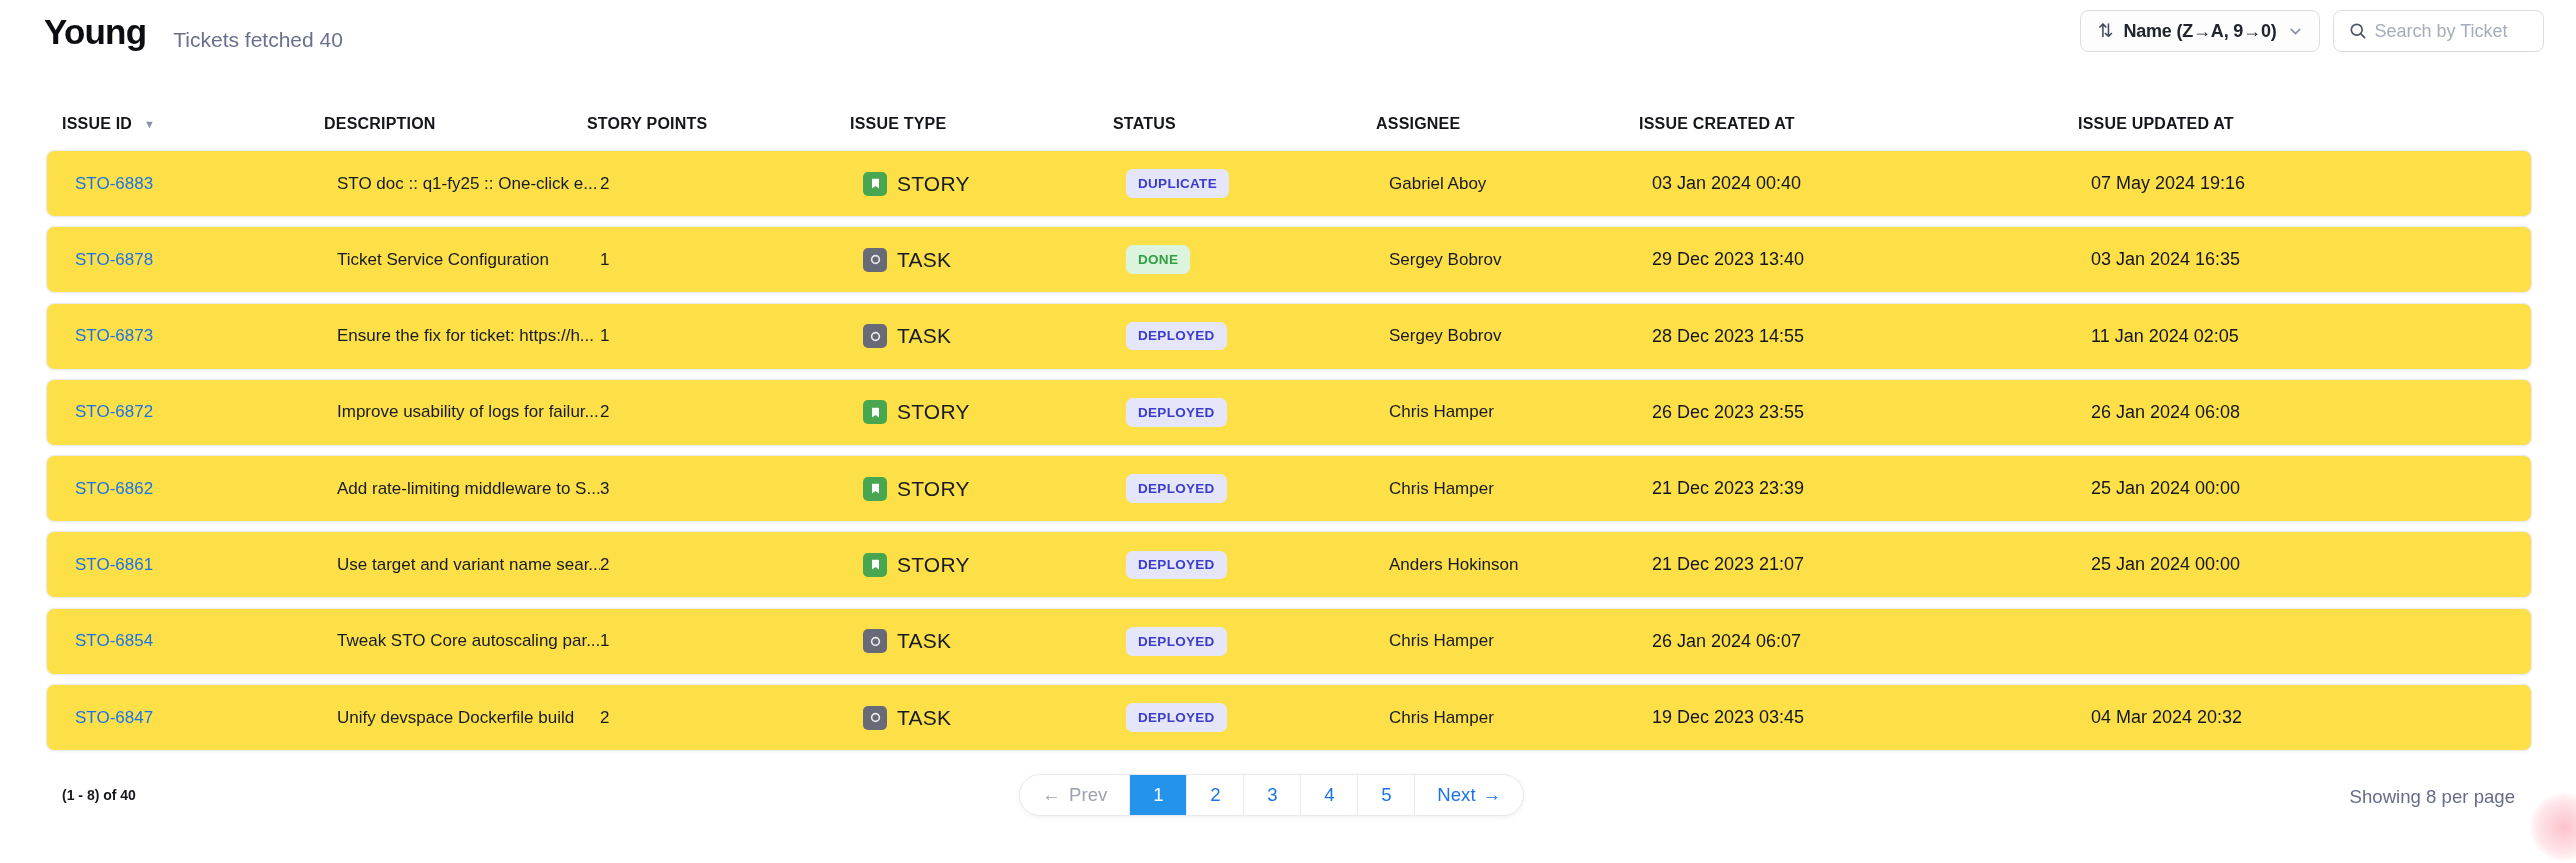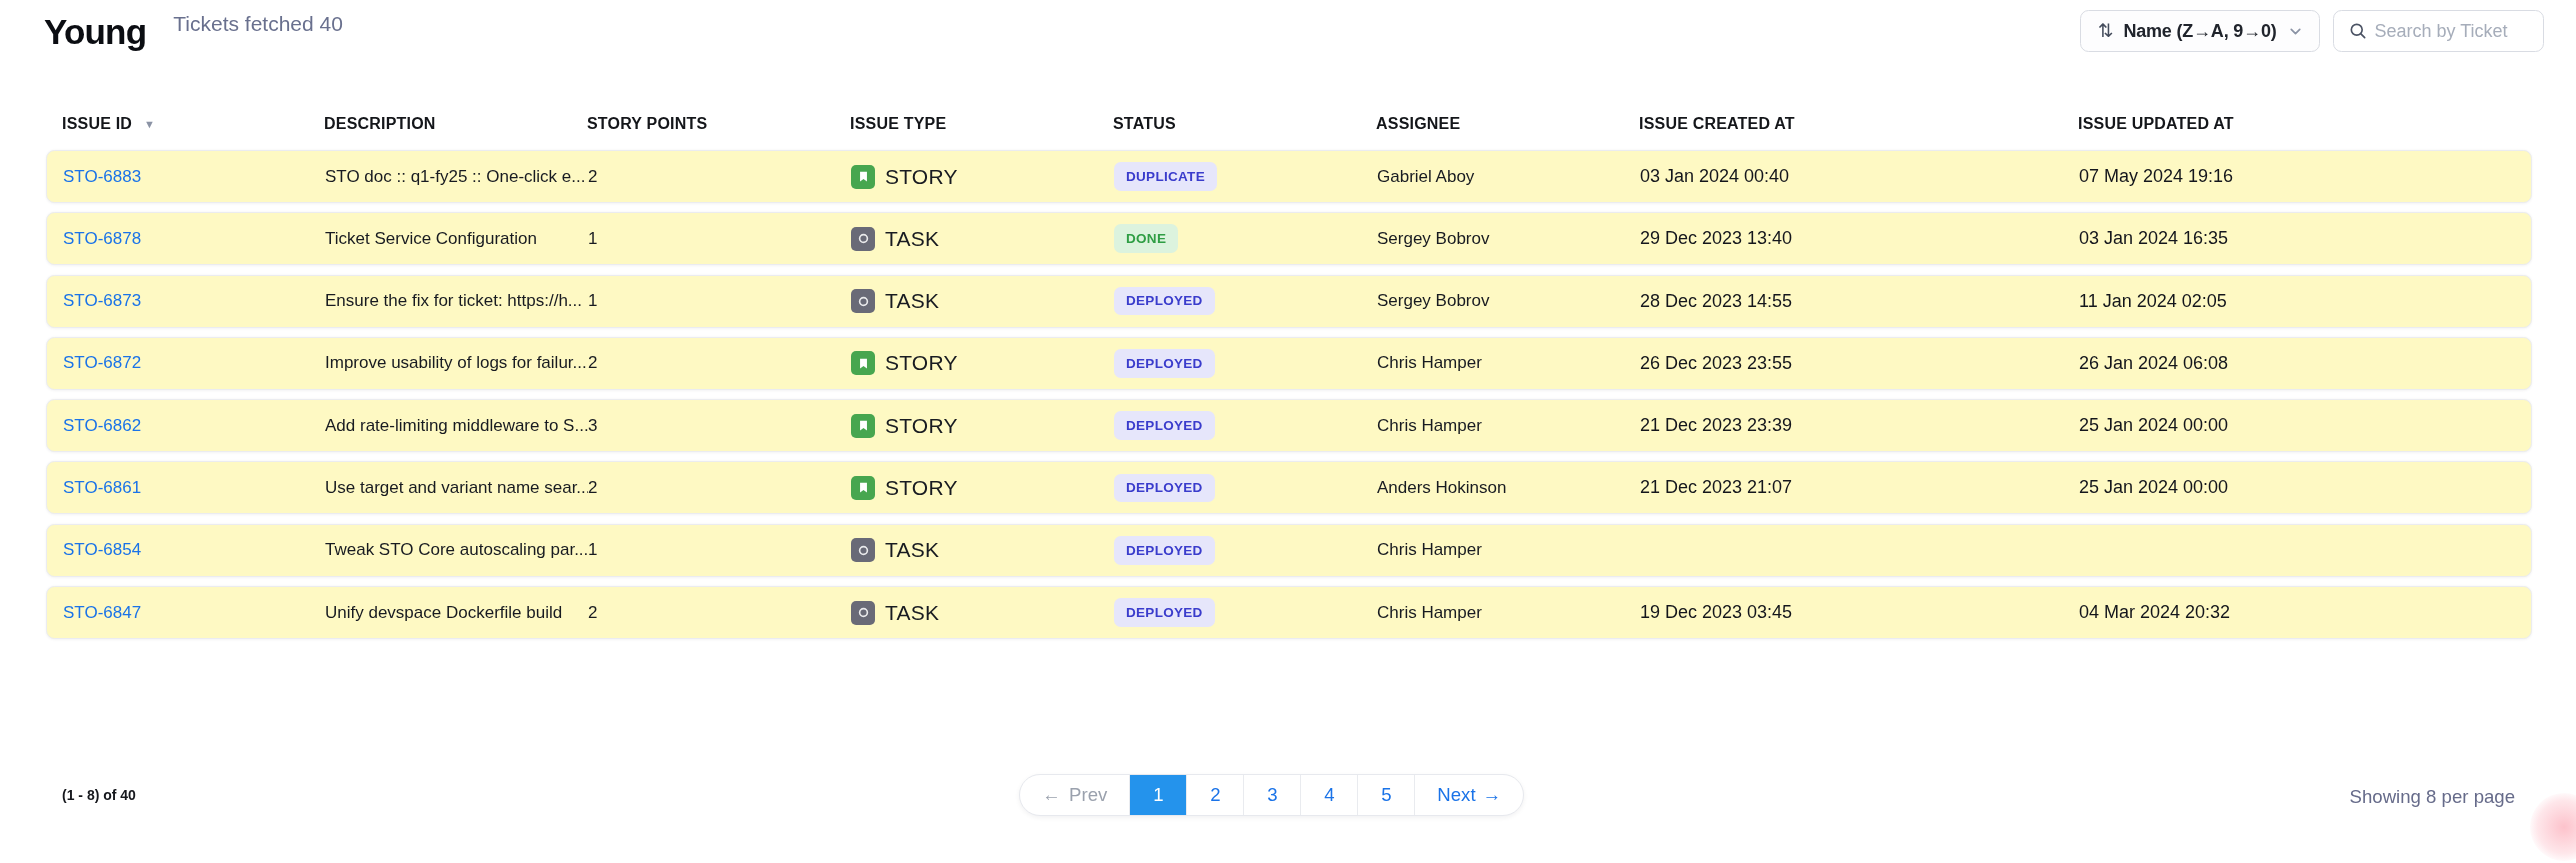--- a/index.html
+++ b/index.html
@@ -8,21 +8,21 @@
     font-family: "Liberation Sans", "DejaVu Sans", sans-serif;
     background: #ffffff;
     color: #15181e;
     position: relative;
     overflow: hidden;
   }
   .page { position: absolute; inset: 0; }
 
   
   .topbar { position: absolute; top: 0; left: 0; right: 0; height: 78px; }
-  .title-wrap { position: absolute; left: 44px; top: 12px; display: flex; align-items: flex-start; gap: 27px; }
+  .title-wrap { position: absolute; left: 44px; top: 12px; display: flex; align-items: flex-end; gap: 27px; }
   .page-title { font-size: 35px; font-weight: 700; color: #0b0d12; letter-spacing: -0.8px; }
   .subtitle { font-size: 21px; color: #69708e; }
 
   .controls { position: absolute; right: 32px; top: 10px; display: flex; gap: 13.5px; }
   .sort-box {
     display: flex; align-items: center; gap: 10px;
     height: 42px; padding: 0 15px 0 17px; min-width: 208px;
     border: 0.8px solid #d9dce3; border-radius: 8.5px; background: #fdfdfe;
     cursor: pointer;
   }
@@ -54,24 +54,24 @@
     padding-left: 16px;
   }
   .th {
     font-size: 16px; font-weight: 700; color: #14161a; letter-spacing: 0.2px;
     display: flex; align-items: center; gap: 12px; white-space: nowrap;
   }
   .sort-caret { font-size: 11px; color: #8b93a5; }
 
   .rows { position: absolute; top: 150px; left: 46px; width: 2486px; display: flex; flex-direction: column; gap: 9.3px; }
   .row-card {
-    height: 53px; background: #fef9c3;
+    height: 67px; background: #fde047;
     border: 0.8px solid #ebecf0; border-radius: 8.5px;
     box-shadow: 0 0.8px 2.5px rgba(20,22,30,0.05);
-    padding-left: 16px;
+    padding-left: 28px;
   }
   .cell { font-size: 17px; color: #181b21; white-space: nowrap; overflow: hidden; }
   .id-link { font-size: 17px; color: #1a73e8; text-decoration: none; cursor: pointer; }
   .date-cell { font-size: 18px; color: #14161c; }
 
   .type-wrap { display: flex; align-items: center; gap: 10px; }
   .type-icon {
     width: 24px; height: 24px; border-radius: 5px;
     display: flex; align-items: center; justify-content: center; flex: 0 0 auto;
   }
@@ -278,20 +278,21 @@
       <div class="cell type-wrap">
         <span class="type-icon task">
             <svg width="15" height="15" viewBox="0 0 24 24">
               <circle cx="12" cy="12" r="6.2" fill="none" stroke="#ffffff" stroke-width="2.6" opacity="0.85"></circle>
             </svg>
           </span>
         <span class="type-label">TASK</span>
       </div>
       <div class="cell"><span class="badge indigo">DEPLOYED</span></div>
       <div class="cell">Chris Hamper</div>
+      <div class="cell date-cell">26 Jan 2024 06:07</div>
     </div>
 
     <div class="row-card grid-cols">
       <div class="cell"><a class="id-link">STO-6847</a></div>
       <div class="cell">Unify devspace Dockerfile build</div>
       <div class="cell">2</div>
       <div class="cell type-wrap">
         <span class="type-icon task">
             <svg width="15" height="15" viewBox="0 0 24 24">
               <circle cx="12" cy="12" r="6.2" fill="none" stroke="#ffffff" stroke-width="2.6" opacity="0.85"></circle>

